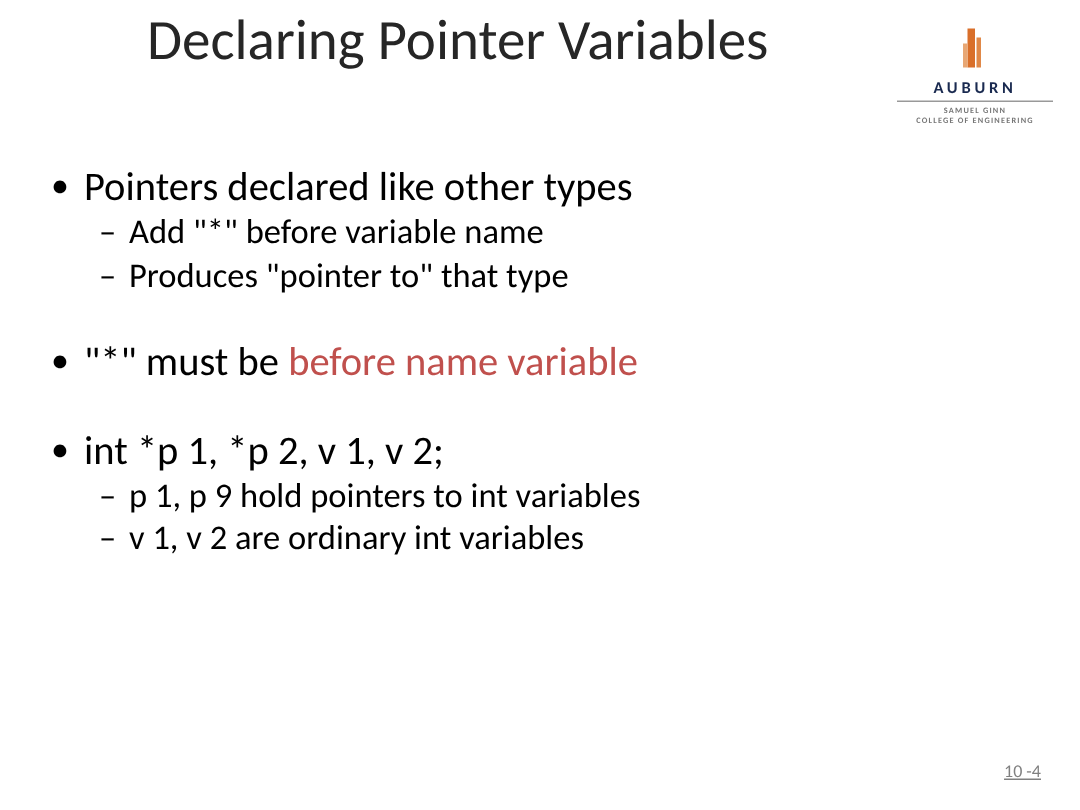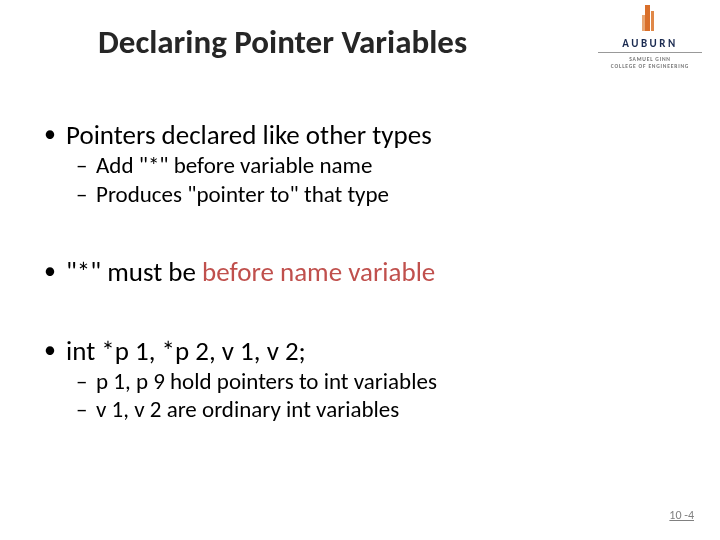--- a/index.html
+++ b/index.html
@@ -14,30 +14,30 @@
     position: relative;
   }
   .slide {
     width: 720px;
     height: 540px;
     position: relative;
     box-sizing: border-box;
   }
   .title {
     position: absolute;
-    top: 22px;
+    top: 4px;
     left: 98px;
-    font-size: 33px;
-    font-weight: 700;
+    font-size: 38px;
+    font-weight: 400;
     color: #262626;
     letter-spacing: 0px;
   }
   .logo {
     position: absolute;
-    top: 5px;
+    top: 19px;
     right: 14px;
     width: 112px;
     height: 70px;
     text-align: center;
   }
   .logo-tower {
     display: inline-block;
     position: relative;
     width: 18px;
     height: 26px;
@@ -84,21 +84,21 @@
   .body {
     position: absolute;
     top: 108px;
     left: 30px;
     right: 30px;
     font-size: 27px;
     color: #000;
   }
   .body ul {
     list-style: none;
-    margin: 10px;
+    margin: 0;
     padding: 0;
   }
   .body li.l1 {
     position: relative;
     padding-left: 26px;
     margin-bottom: 0px;
   }
   .body li.l1::before {
     content: "•";
     position: absolute;

